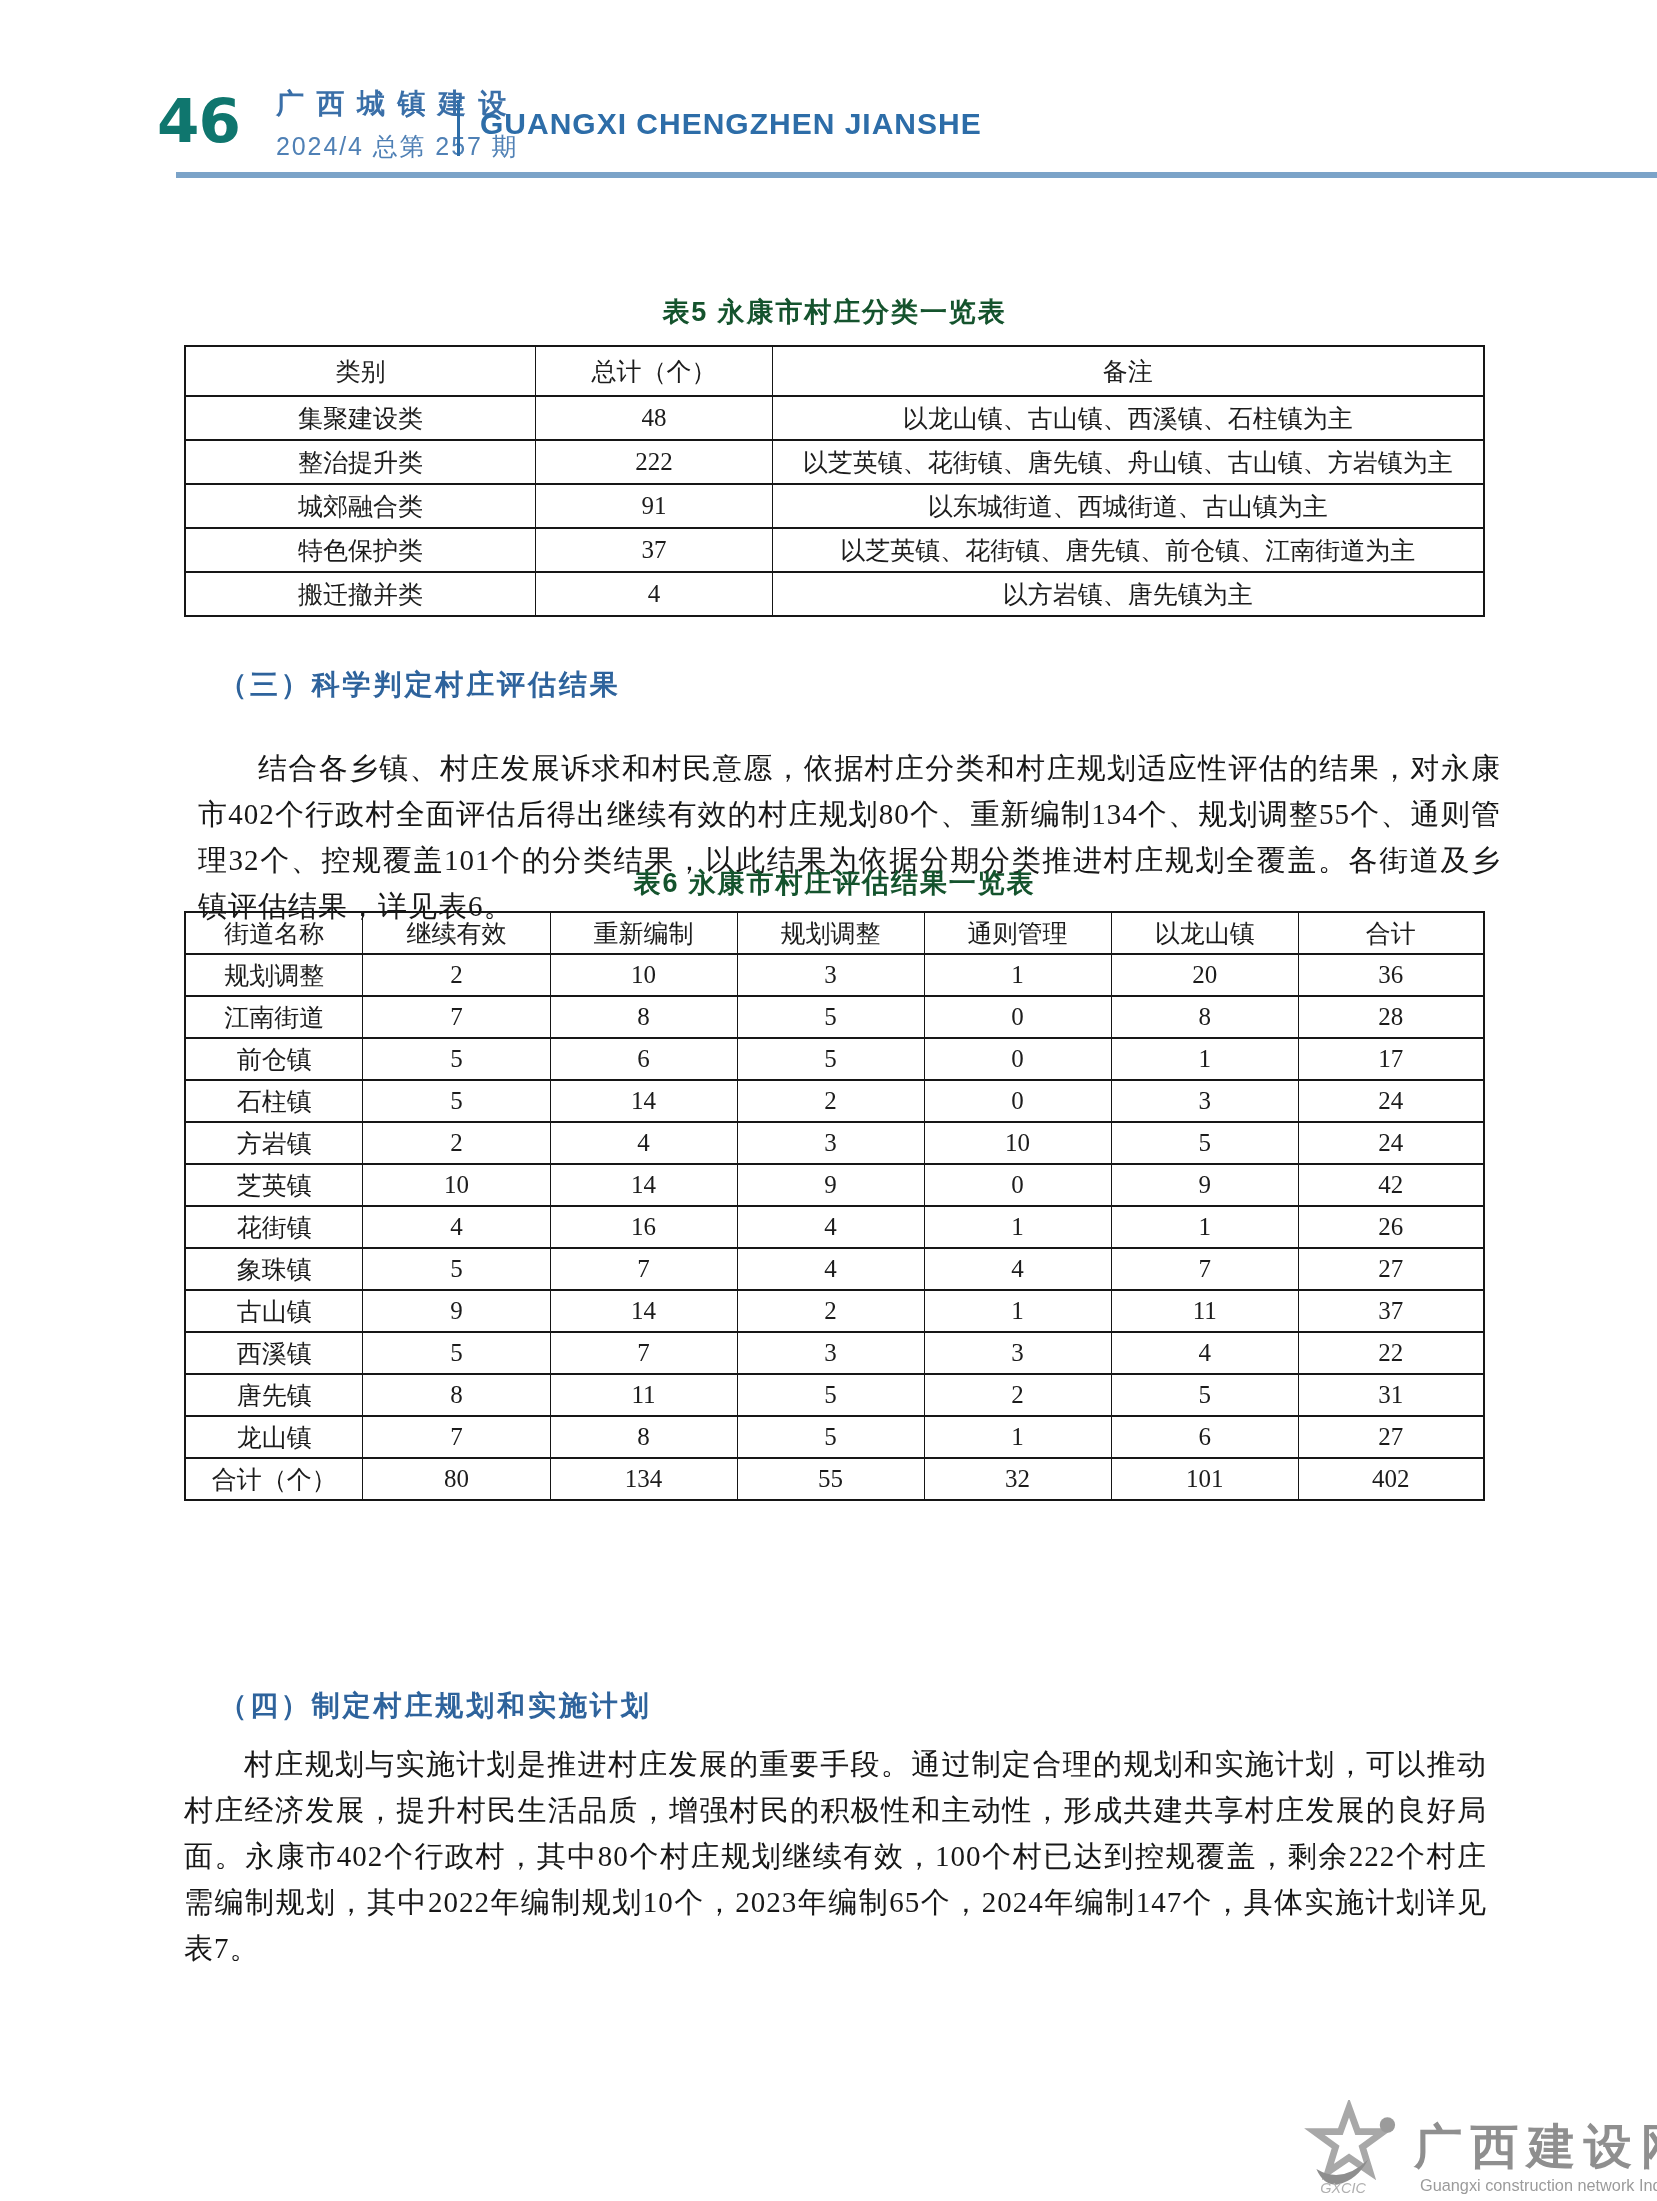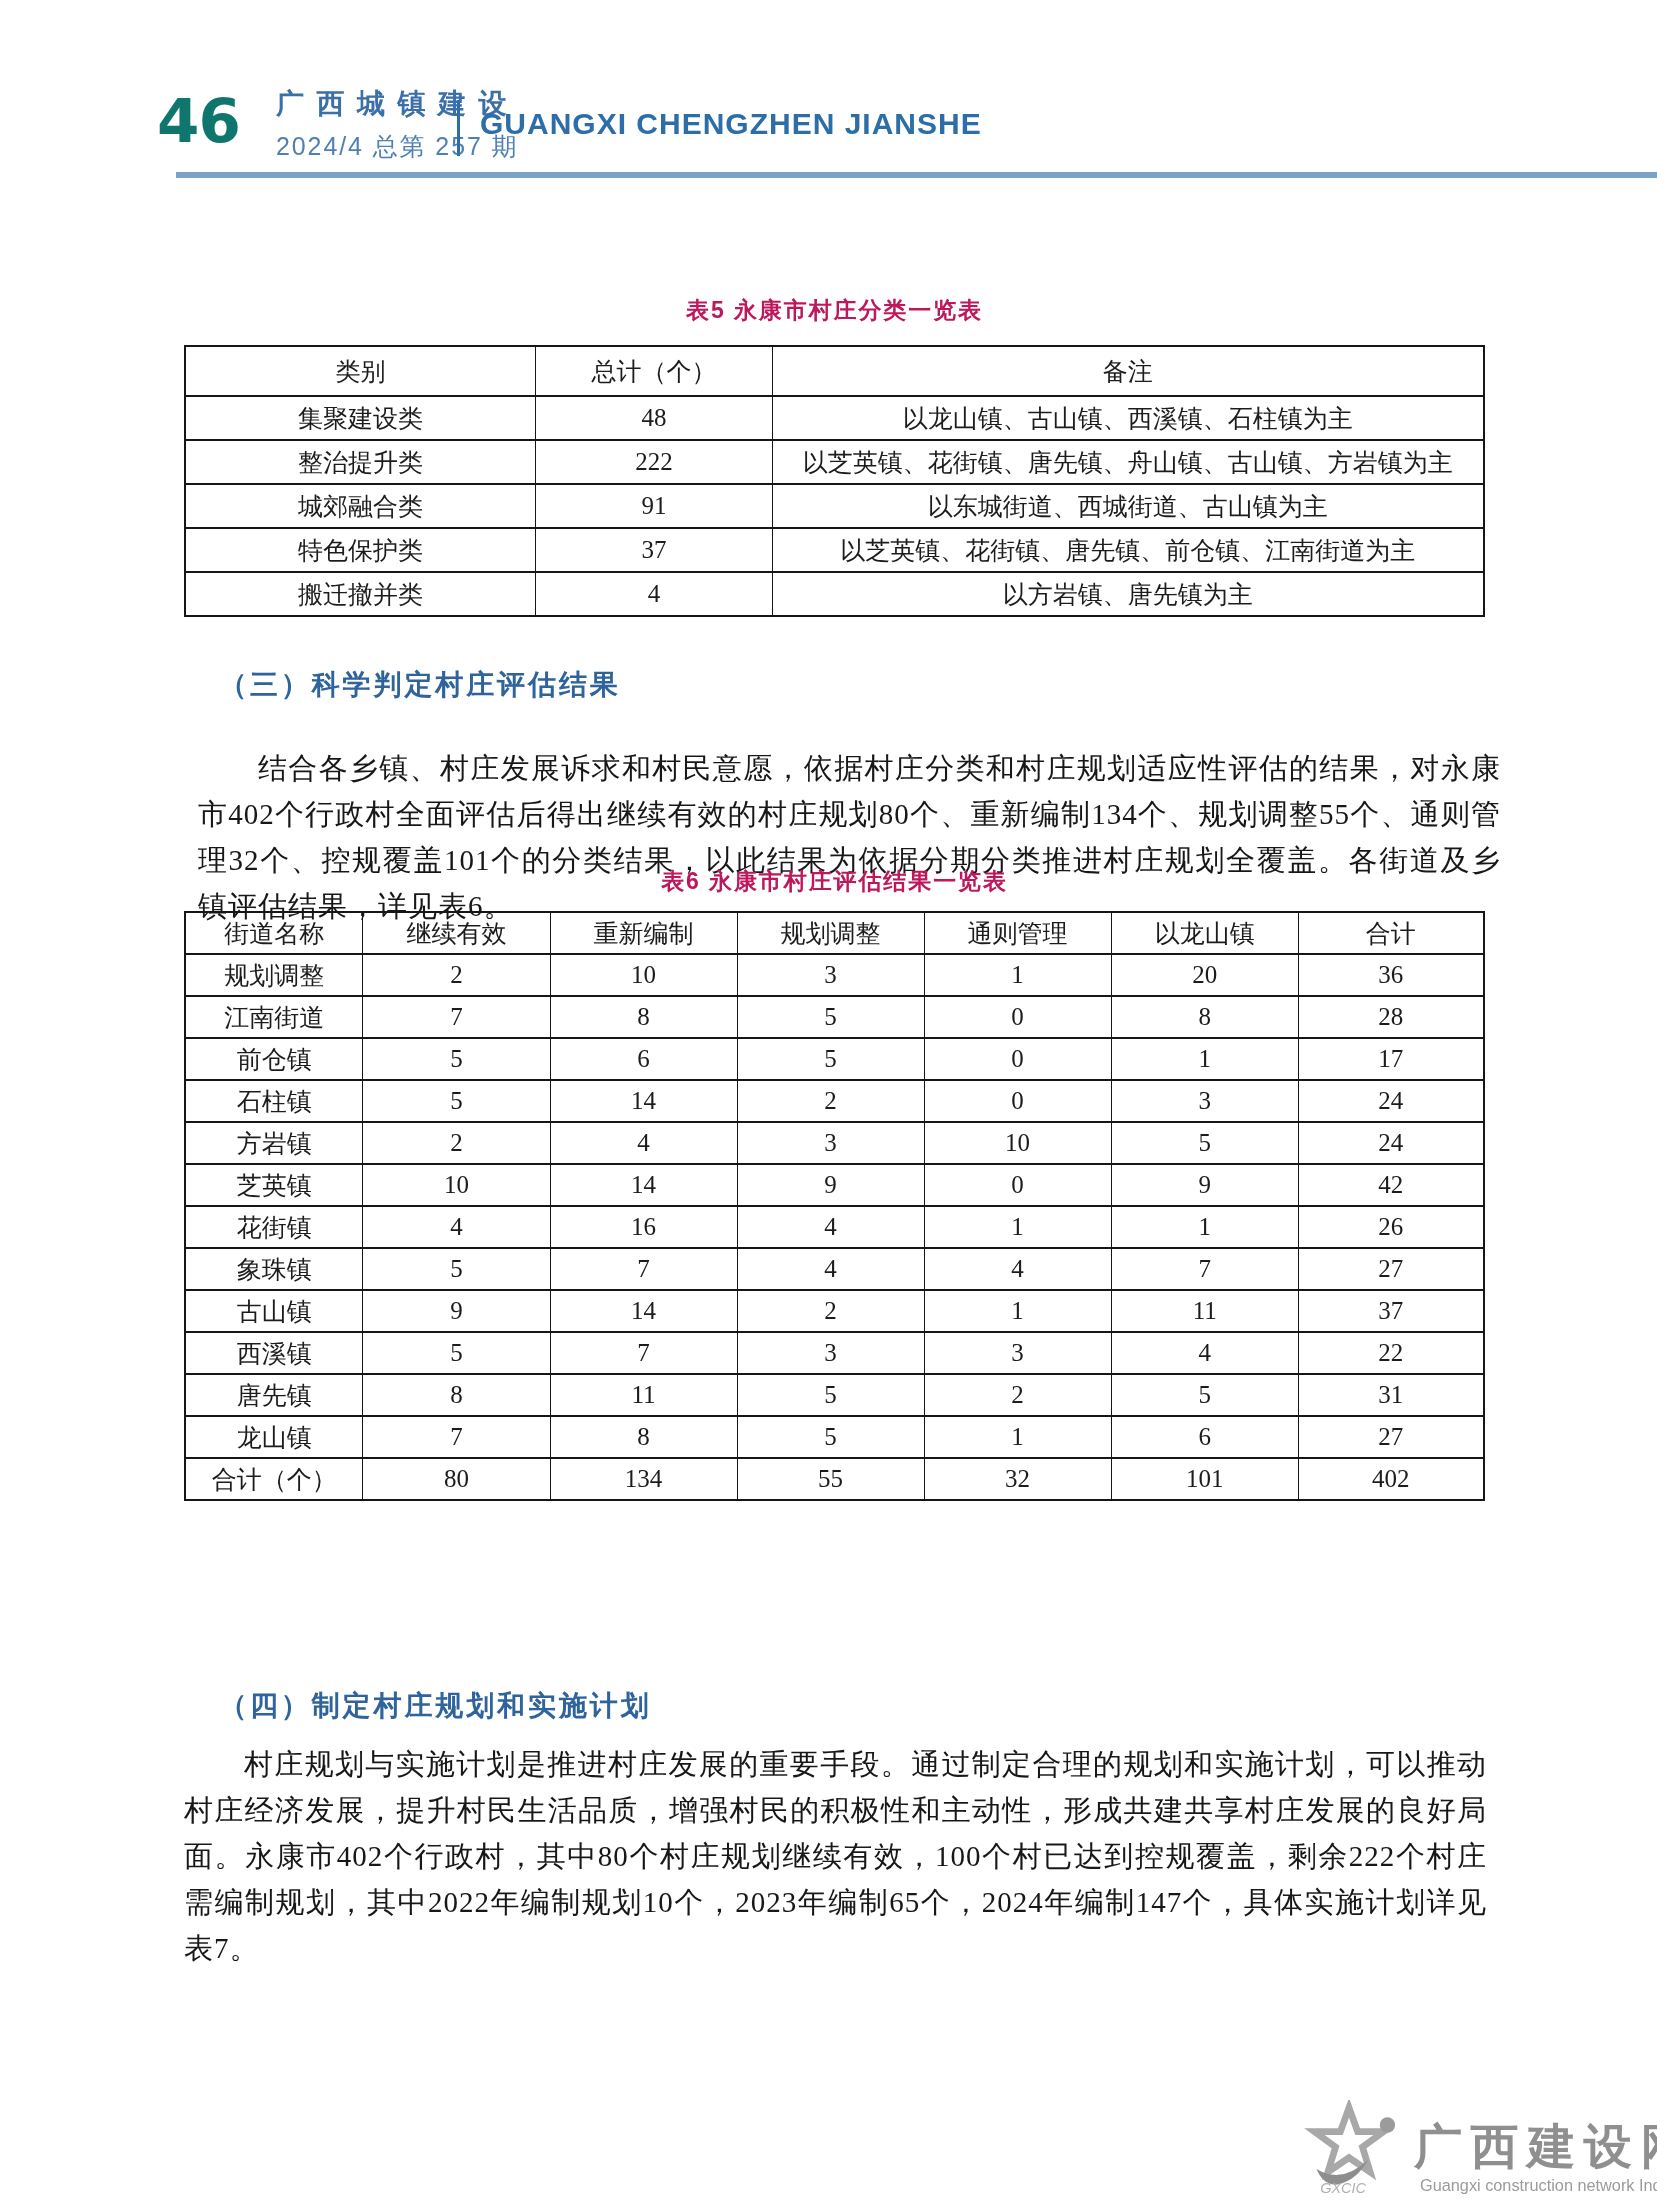--- a/index.html
+++ b/index.html
@@ -43,22 +43,22 @@
   }
   .header-rule{
     position:absolute;left:176px;top:172px;
     width:1481px;height:5.8px;background:#7ba3c8;
   }
   
   .tbl-caption{
     position:absolute;left:184px;width:1301px;
     text-align:center;
     font-family:"Liberation Sans","DejaVu Sans",sans-serif;
-    font-weight:bold;font-size:23px;line-height:1;
-    color:#be185d;letter-spacing:1.9px;
+    font-weight:bold;font-size:27px;line-height:1;
+    color:#14532d;letter-spacing:1.9px;
   }
   .t5-cap{top:299px;}
   .t6-cap{top:870px;}
   
   table.doc-table{
     position:absolute;left:184px;width:1301px;
     border-collapse:collapse;table-layout:fixed;
     font-family:"Liberation Serif","DejaVu Serif",serif;
     font-size:25px;color:#1c1c1c;
   }

